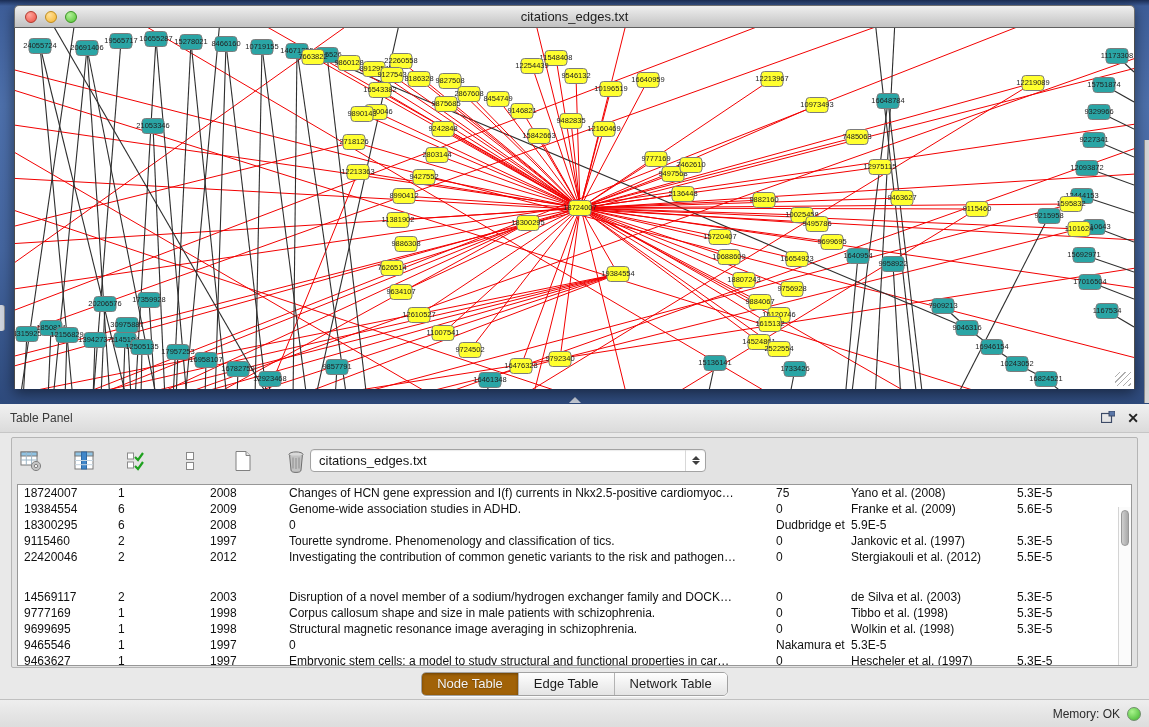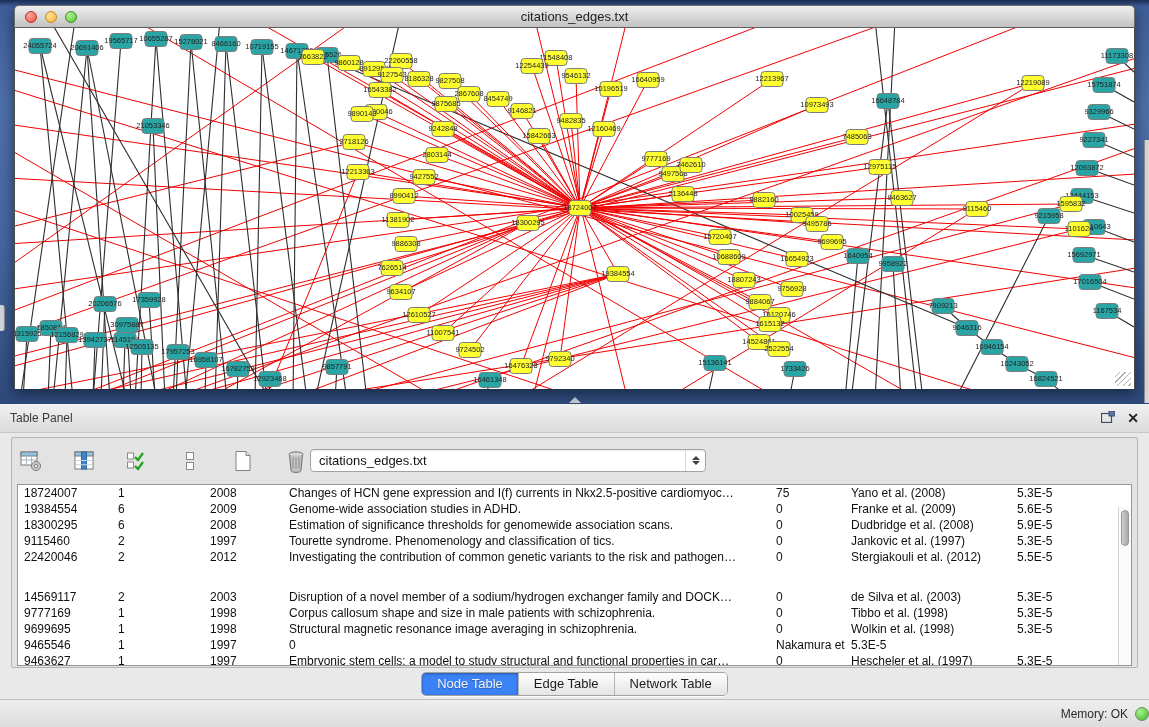--- a/index.html
+++ b/index.html
@@ -85,26 +85,26 @@
     background:#fbfbfb; border-left:1px solid #d4d4d4; }
   .vthumb { position:absolute; left:2px; right:2px; top:3px; height:36px;
     background:linear-gradient(90deg,#cfcfcf,#a8a8a8); border:1px solid #979797; border-radius:5px; }
   
   .tabs-row { position:absolute; left:0; top:268px; width:100%; display:flex; justify-content:center; }
   .seg-group { display:flex; border:1px solid #a2a2a2; border-radius:5px; overflow:hidden;
     box-shadow:0 1px 1px rgba(255,255,255,.9), inset 0 1px 0 rgba(255,255,255,.6); }
   .seg { height:22px; line-height:21px; padding:0 15px; font-size:13px; color:#1c1c1c;
     background:linear-gradient(#fefefe,#e4e4e4); border-right:1px solid #b3b3b3; }
   .seg:last-child { border-right:none; }
-  .seg.active { background:#3b82f6; color:#f3f3f3; text-shadow:0 1px 1px rgba(0,0,0,.3);
+  .seg.active { background:#a16207; color:#f3f3f3; text-shadow:0 1px 1px rgba(0,0,0,.3);
     box-shadow: inset 0 1px 3px rgba(0,0,0,.35); }
   
   .status-bar { position:absolute; left:0; top:295px; width:100%; height:28px;
     background:linear-gradient(#eeeeee,#dddddd); border-top:1px solid #c0c0c0;
-    display:flex; align-items:center; justify-content:flex-end; padding-right:0; gap:7px; }
+    display:flex; align-items:center; justify-content:flex-end; padding-right:8px; gap:7px; }
   .status-label { font-size:12px; color:#2c2c2c; }
   .memory-dot { width:14px; height:14px; border-radius:50%;
     background:radial-gradient(circle at 35% 30%,#a8f48c,#3fb32c); border:1px solid #6f8f6a; }
 </style>
 </head>
 <body>
 
 <div class="desktop">
   <div class="west-grip"></div>
   <div class="east-grip"></div>
@@ -852,21 +852,20 @@
             <div class="td">Genome-wide association studies in ADHD.</div>
             <div class="td">0</div>
             <div class="td">Franke et al. (2009)</div>
             <div class="td">5.6E-5</div>
             <div class="td"></div>
           </div>
           <div class="trow" style="grid-template-columns: 94px 92px 79px 487px 75px 166px 84px 1fr;">
             <div class="td">18300295</div>
             <div class="td">6</div>
             <div class="td">2008</div>
-            <div class="td">Estimation of significance thresholds for genomewide association scans.</div>
             <div class="td">0</div>
             <div class="td">Dudbridge et al. (2008)</div>
             <div class="td">5.9E-5</div>
             <div class="td"></div>
           </div>
           <div class="trow" style="grid-template-columns: 94px 92px 79px 487px 75px 166px 84px 1fr;">
             <div class="td">9115460</div>
             <div class="td">2</div>
             <div class="td">1997</div>
             <div class="td">Tourette syndrome. Phenomenology and classification of tics.</div>

